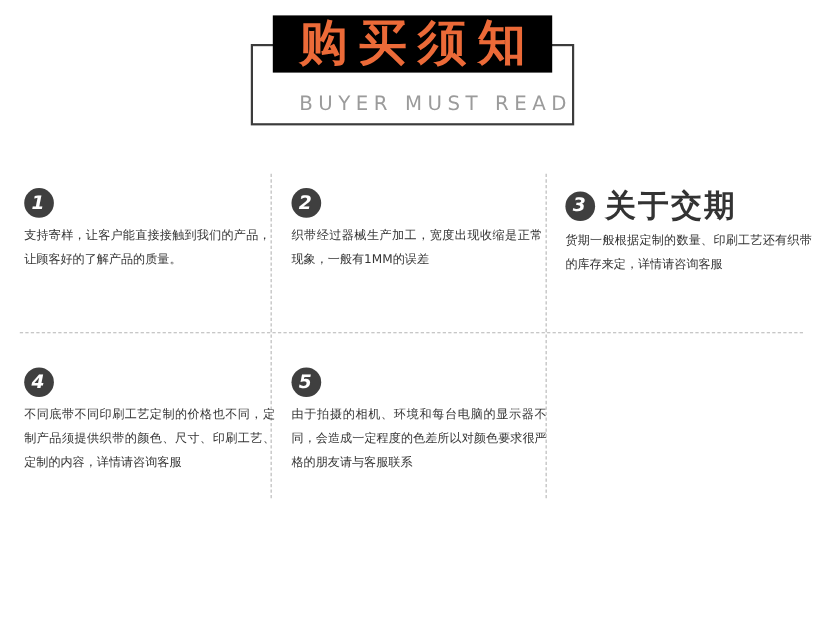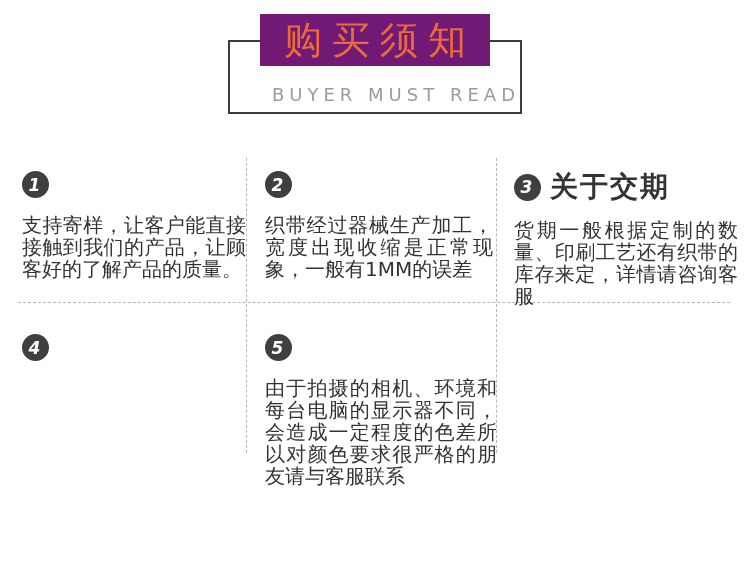--- a/index.html
+++ b/index.html
@@ -8,22 +8,22 @@
     font-family:"DejaVu Sans","Liberation Sans",sans-serif;
     overflow:hidden;
   }
   
   .header-box{
     position:absolute;left:228px;top:40px;width:294px;height:74px;
     border:2px solid #3c3c3c;box-sizing:border-box;
   }
   .header-title{
     position:absolute;left:50%;top:14px;transform:translateX(-50%);
-    background:#701a75;padding:0 14px;white-space:nowrap;
-    font-size:38px;line-height:52px;font-weight:400;
+    background:#000000;padding:0 14px;white-space:nowrap;
+    font-size:44px;line-height:52px;font-weight:700;
     color:#ec6a38;letter-spacing:10px;text-indent:10px;
   }
   .header-subtitle{
     position:absolute;left:0;right:0;top:42px;text-align:right;
     font-size:18px;color:#9b9b9b;letter-spacing:5px;font-weight:400;
     white-space:nowrap;
   }
   
   .v-divider{position:absolute;top:158px;height:295px;width:0;border-left:1px dashed #b5b5b5;}
   .v-divider.one{left:246px;}
@@ -37,21 +37,21 @@
     background:#3f3f3f;color:#ffffff;
     display:flex;align-items:center;justify-content:center;
     font-size:17px;font-weight:700;font-style:italic;
     padding-right:2px;box-sizing:border-box;
   }
   .cell-title{
     font-size:28px;line-height:32px;color:#333333;font-weight:700;
     letter-spacing:2px;white-space:nowrap;
   }
   .cell-body{
-    margin-top:16px;font-size:20px;line-height:22px;color:#333333;
+    margin-top:5px;font-size:11px;line-height:22px;color:#333333;
     text-align:justify;
   }
   .c1{left:22px;top:171px;width:224px;}
   .c2{left:265px;top:171px;width:228px;}
   .c3{left:514px;top:171px;width:224px;}
   .c4{left:22px;top:334px;width:228px;}
   .c5{left:265px;top:334px;width:232px;}
 </style>
 </head>
 <body>
@@ -84,20 +84,21 @@
     <span class="num-icon">3</span>
     <span class="cell-title">关于交期</span>
   </div>
   <div class="cell-body">货期一般根据定制的数量、印刷工艺还有织带的库存来定，详情请咨询客服</div>
 </div>
 
 <div class="cell c4">
   <div class="cell-head">
     <span class="num-icon">4</span>
   </div>
+  <div class="cell-body">不同底带不同印刷工艺定制的价格也不同，定制产品须提供织带的颜色、尺寸、印刷工艺、定制的内容，详情请咨询客服</div>
 </div>
 
 <div class="cell c5">
   <div class="cell-head">
     <span class="num-icon">5</span>
   </div>
   <div class="cell-body">由于拍摄的相机、环境和每台电脑的显示器不同，会造成一定程度的色差所以对颜色要求很严格的朋友请与客服联系</div>
 </div>
 
 </body></html>

